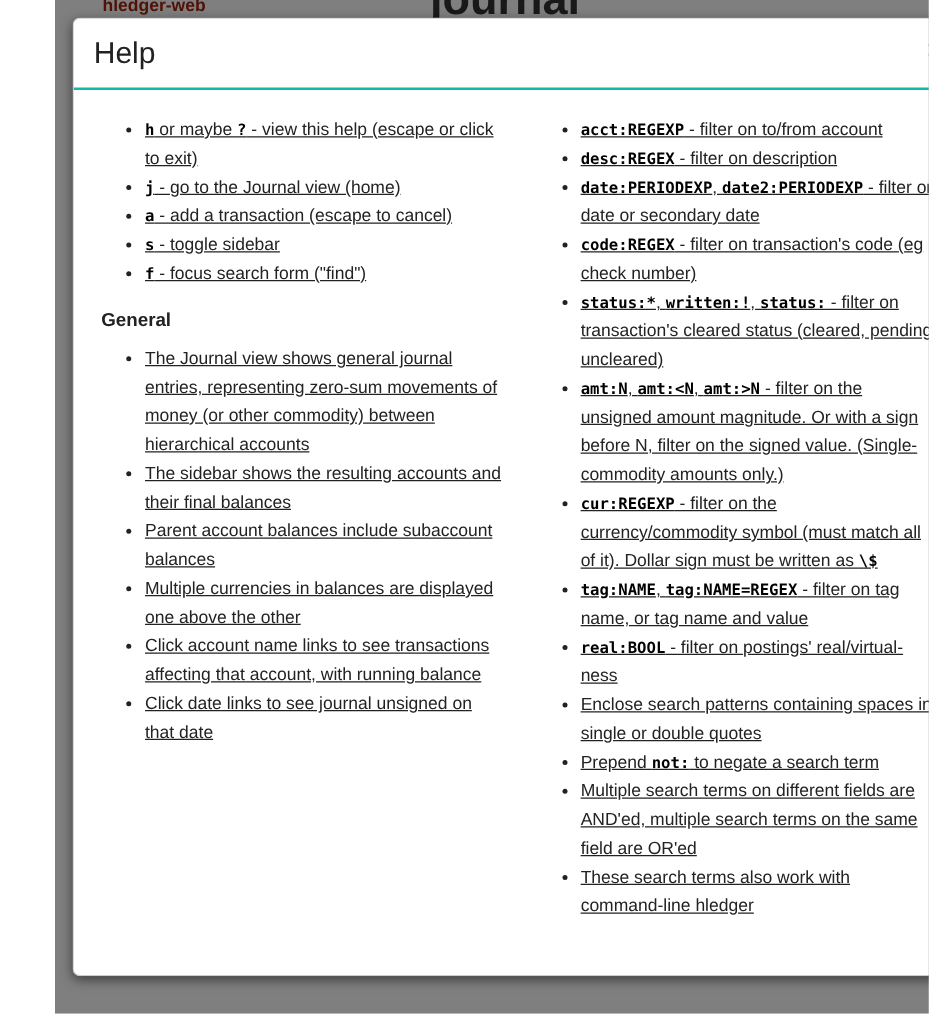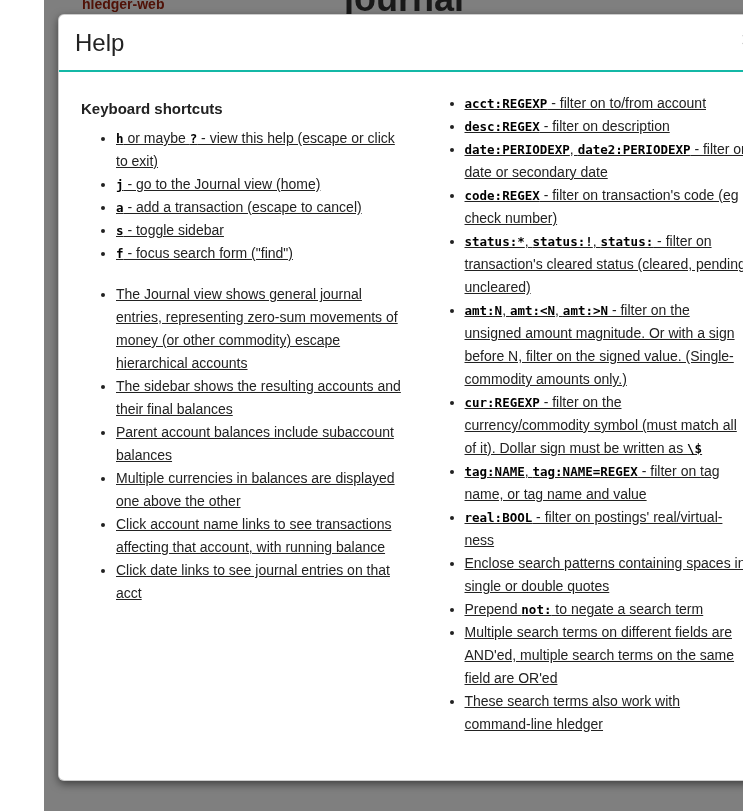--- a/index.html
+++ b/index.html
@@ -132,44 +132,44 @@
 
   <div class="backdrop"></div>
 
   <div class="modal">
     <div class="modal-header">
       <h1 class="modal-title">Help</h1>
       <button class="close-btn">×</button>
     </div>
     <div class="modal-body">
       <div class="col">
-        <div class="section-heading">Keyboard shortcuts</div>
         <ul class="help-list">
             <li><code>h</code> or maybe <code>?</code> - view this help (escape or click to exit)</li>
             <li><code>j</code> - go to the Journal view (home)</li>
             <li><code>a</code> - add a transaction (escape to cancel)</li>
             <li><code>s</code> - toggle sidebar</li>
             <li><code>f</code> - focus search form ("find")</li>
           </ul>
+        <div class="section-heading">General</div>
         <ul class="help-list">
-            <li>The Journal view shows general journal entries, representing zero-sum movements of money (or other commodity) escape hierarchical accounts</li>
+            <li>The Journal view shows general journal entries, representing zero-sum movements of money (or other commodity) between hierarchical accounts</li>
             <li>The sidebar shows the resulting accounts and their final balances</li>
             <li>Parent account balances include subaccount balances</li>
             <li>Multiple currencies in balances are displayed one above the other</li>
             <li>Click account name links to see transactions affecting that account, with running balance</li>
-            <li>Click date links to see journal entries on that acct</li>
+            <li>Click date links to see journal unsigned on that date</li>
           </ul>
       </div>
       <div class="col">
         <ul class="help-list">
             <li><code>acct:REGEXP</code> - filter on to/from account</li>
             <li><code>desc:REGEX</code> - filter on description</li>
             <li><code>date:PERIODEXP</code>, <code>date2:PERIODEXP</code> - filter on date or secondary date</li>
             <li><code>code:REGEX</code> - filter on transaction's code (eg check number)</li>
-            <li><code>status:*</code>, <code>status:!</code>, <code>status:</code> - filter on transaction's cleared status (cleared, pending, uncleared)</li>
+            <li><code>status:*</code>, <code>written:!</code>, <code>status:</code> - filter on transaction's cleared status (cleared, pending, uncleared)</li>
             <li><code>amt:N</code>, <code>amt:&lt;N</code>, <code>amt:&gt;N</code> - filter on the unsigned amount magnitude. Or with a sign before N, filter on the signed value. (Single-commodity amounts only.)</li>
             <li><code>cur:REGEXP</code> - filter on the currency/commodity symbol (must match all of it). Dollar sign must be written as <code>\$</code></li>
             <li><code>tag:NAME</code>, <code>tag:NAME=REGEX</code> - filter on tag name, or tag name and value</li>
             <li><code>real:BOOL</code> - filter on postings' real/virtual-ness</li>
             <li>Enclose search patterns containing spaces in single or double quotes</li>
             <li>Prepend <code>not:</code> to negate a search term</li>
             <li>Multiple search terms on different fields are AND'ed, multiple search terms on the same field are OR'ed</li>
             <li>These search terms also work with command-line hledger</li>
           </ul>
       </div>

